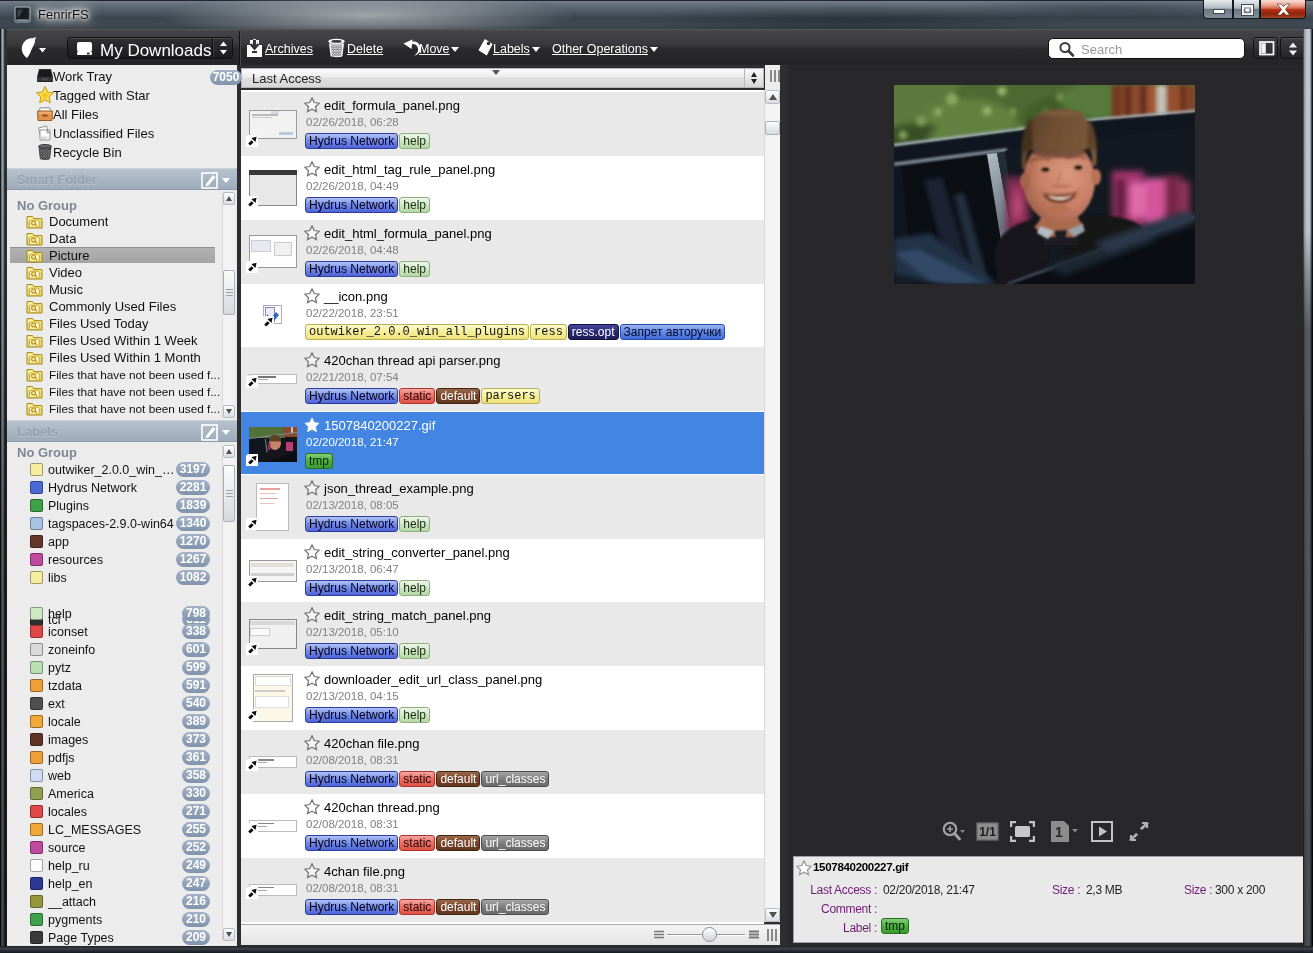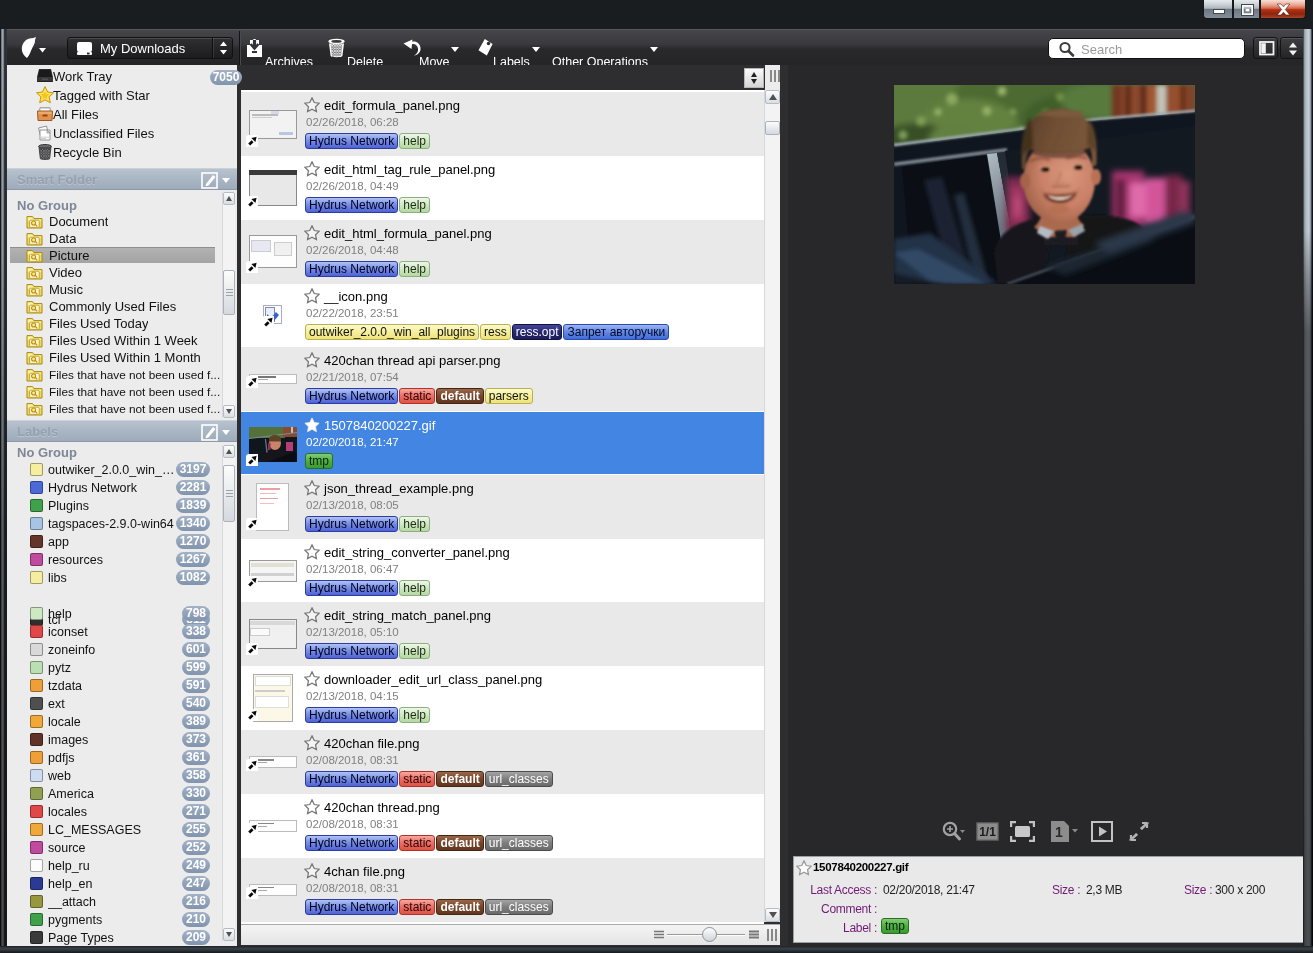--- a/index.html
+++ b/index.html
@@ -22,24 +22,24 @@
 #caps { left:1203px; top:0; width:103px; height:20px; }
 .cap { position:absolute; top:0; height:19px; border:1px solid #14191d; border-top:none; }
 .cap .hl { position:absolute; left:0; top:0; width:100%; height:9px; background:linear-gradient(180deg,rgba(255,255,255,.60),rgba(255,255,255,.12)); }
 #cap-min { left:0; width:30px; border-radius:0 0 0 4px; background:linear-gradient(180deg,#c2cad2 0%,#9ea8b2 45%,#6e7882 52%,#848e98 100%); }
 #cap-max { left:30px; width:27px; background:linear-gradient(180deg,#c2cad2 0%,#9ea8b2 45%,#6e7882 52%,#848e98 100%); }
 #cap-close { left:57px; width:46px; border-radius:0 0 4px 0; background:linear-gradient(180deg,#edab97 0%,#d96543 36%,#b52f12 55%,#8c250c 78%,#aa4426 100%); }
 
 
 #toolbar { left:7px; top:29px; width:1299px; height:36px;
   background:linear-gradient(180deg,#46464a 0%,#3a3a3e 40%,#29292c 55%,#252528 100%); border-top:1px solid #58585c; }
-.tbtext { position:absolute; color:#fff; font-size:12.5px; top:25px; }
+.tbtext { position:absolute; color:#fff; font-size:12.5px; top:12px;text-decoration:underline; }
 #mydl { position:absolute; left:60px; top:7px; width:166px; height:22px; background:linear-gradient(180deg,#303033,#1c1c1f);
   border:1px solid #111; border-radius:3px; box-shadow:inset 0 1px 0 rgba(255,255,255,.14); }
-#mydl .txt { position:absolute; left:32px; top:3px; color:#fff; font-size:13px; }
+#mydl .txt { position:absolute; left:32px; top:3px; color:#fff; font-size:17px; }
 #mydl .spin { position:absolute; right:0; top:0; width:20px; height:20px; border-left:1px solid #0e0e0e; box-shadow:inset 1px 0 0 rgba(255,255,255,.1); }
 #tsep1 { left:232px; top:1px; width:1px; height:35px; background:#131316; box-shadow:1px 0 0 #4a4a4e; }
 #search { position:absolute; left:1041px; top:8px; width:197px; height:21px; background:#fff; border-radius:5px; border:1px solid #111; }
 #search .ph { position:absolute; left:32px; top:3px; color:#9a9a9a; font-size:13px; }
 .tbbtn { position:absolute; top:7px; width:25px; height:22px; background:linear-gradient(180deg,#3e3e42,#242427); border:1px solid #131316; border-radius:3px; box-shadow:inset 0 1px 0 rgba(255,255,255,.12); }
 
 
 #main { left:7px; top:65px; width:1299px; height:881px; background:#2e2e31; }
 
 
@@ -76,25 +76,25 @@
 .row { position:absolute; left:0; width:523px; height:64px; }
 .row.g { background:#e9e9e9; }
 .row.sel { background:#4285e2; border-top:1.5px solid #fff; border-bottom:1.5px solid #fff; }
 .row .fname { position:absolute; left:83px; top:6px; font-size:13px; color:#000; }
 .row .date { position:absolute; left:65px; top:24px; font-size:11.5px; color:#808080; }
 .row.sel .fname, .row.sel .date { color:#fff; }
 .row .chips { position:absolute; left:64px; top:41px; height:17px; white-space:nowrap; }
 .chip { display:inline-block; height:16px; line-height:15px; padding:0 3px; font-size:12px; border-radius:3px; border:1px solid; margin-right:1px; vertical-align:top; }
 .c-hydrus { background:linear-gradient(180deg,#b2c2f5 0%,#7890e8 45%,#4f63d4 100%); border-color:#2b3da0; color:#00001a; }
 .c-help { background:linear-gradient(180deg,#eef7e9 0%,#cfe8c2 50%,#b4d8a3 100%); border-color:#8fae80; color:#1d2e16; }
-.c-yellow { background:linear-gradient(180deg,#fcfacd 0%,#f5ee95 55%,#eee27a 100%); border-color:#b9b052; color:#111; }
+.c-yellow { background:linear-gradient(180deg,#fcfacd 0%,#f5ee95 55%,#eee27a 100%); border-color:#b9b052; color:#111;font-family:Liberation Mono, monospace; }
 .c-navy { background:linear-gradient(180deg,#45459a 0%,#26266c 55%,#1d1d5c 100%); border-color:#12123f; color:#fff; }
 .c-blue { background:linear-gradient(180deg,#9bb4f2 0%,#6488e4 50%,#416cd8 100%); border-color:#2a4cae; color:#000b2a; }
 .c-static { background:linear-gradient(180deg,#f7a8a2 0%,#ea6d63 50%,#df5347 100%); border-color:#b13328; color:#2b0300; }
-.c-default { background:linear-gradient(180deg,#99674a 0%,#77452a 50%,#63361f 100%); border-color:#44250f; color:#fff;font-weight:bold; }
+.c-default { background:linear-gradient(180deg,#99674a 0%,#77452a 50%,#63361f 100%); border-color:#44250f; color:#fff; }
 .c-url { background:linear-gradient(180deg,#a5a5a5 0%,#7d7d7d 50%,#6b6b6b 100%); border-color:#4c4c4c; color:#fff; }
 .c-tmp { background:linear-gradient(180deg,#83cc76 0%,#4fae42 50%,#3c9a31 100%); border-color:#277220; color:#04250a; }
 
 #mid-bottom { position:absolute; left:0; top:859px; width:539px; height:21px; background:linear-gradient(180deg,#f4f4f4,#e4e4e4); border-top:1px solid #aaa; }
 #grip-bot { position:absolute; left:523px; top:860px; width:16px; height:20px; }
 
 
 #right { left:781px; top:0; width:518px; height:881px; background:#28282a; }
 #photo { position:absolute; left:106px; top:20px; width:301px; height:199px; }
 #ptoolbar { position:absolute; left:0; top:752px; width:518px; height:38px; }
@@ -105,20 +105,32 @@
 #bleft { left:0; top:29px; width:7px; height:917px;
   background:linear-gradient(180deg, rgba(0,0,0,0) 0%, rgba(0,0,0,0.1) 25%, rgba(0,0,0,0.45) 55%, rgba(0,0,0,0.55) 100%),
              linear-gradient(90deg,#14181b 0%,#171b1f 14%,#aab4bc 26%,#8a949e 48%,#34393f 62%,#282d32 84%,#383d43 100%); }
 #bright { left:1303px; top:29px; width:10px; height:917px;
   background:linear-gradient(180deg, rgba(0,0,0,0) 0%, rgba(0,0,0,0.02) 22%, rgba(0,0,0,0.3) 27%, rgba(0,0,0,0.55) 33%, rgba(0,0,0,0.62) 100%),
              linear-gradient(90deg,#21262b 0%,#8d97a1 12%,#b6c0c8 32%,#c6d0d8 60%,#8a949e 78%,#15191d 90%,#0d1114 100%); }
 #bbottom { left:0; top:946px; width:1313px; height:7px; background:linear-gradient(180deg,#1d2227 0%,#3a4148 40%,#272d33 70%,#14181c 100%); }
 </style></head>
 <body>
 <div id="win">
+  <div id="titlebar" class="abs">
+    <div id="tb-shine" class="abs"></div>
+    <div id="tb-dark" class="abs"></div>
+    <svg id="appicon" class="abs" width="17" height="17" viewBox="0 0 17 17">
+      <rect x="0.5" y="0.5" width="16" height="16" rx="2" fill="#b8c2ca" opacity="0.85"></rect>
+      <rect x="1.5" y="1.5" width="14" height="14" rx="1" fill="#2a2f35"></rect>
+      <rect x="2.5" y="2.5" width="12" height="10.5" fill="#15181c"></rect>
+      <path d="M3.5 3.5 L9.5 3.5 L5 11 L3.5 11 Z" fill="#3a4046"></path>
+      <rect x="2.5" y="13.5" width="12" height="1.4" fill="#8ea6ba"></rect>
+    </svg>
+    <div id="apptitle" class="abs">FenrirFS</div>
+  </div>
   <div id="caps" class="abs">
     <div id="cap-min" class="cap">
         <div class="hl"></div>
       <svg style="position:absolute;left:9px;top:9px" width="12" height="5" viewBox="0 0 12 5">
           <rect x="0.5" y="0.5" width="11" height="4" fill="#fff" stroke="#3f4750" stroke-width="1"></rect>
         </svg>
     </div>
     <div id="cap-max" class="cap">
         <div class="hl"></div>
       <svg style="position:absolute;left:7px;top:3.5px" width="13" height="12" viewBox="0 0 13 12">
@@ -568,20 +580,24 @@
         <div class="btn" style="top:0"></div>
           <div class="btn" style="bottom:0"></div>
         <div class="thumb" style="top:20px;height:57px">
           <div style="position:absolute;left:2px;top:24px;width:7px;height:1px;background:#9aa2ac;box-shadow:0 3px 0 #9aa2ac,0 6px 0 #9aa2ac"></div>
         </div>
         <div class="arr" style="left:3px;top:4px;border-left:3.5px solid transparent;border-right:3.5px solid transparent;border-bottom:5px solid #505050"></div>
         <div class="arr" style="left:3px;bottom:4px;border-left:3.5px solid transparent;border-right:3.5px solid transparent;border-top:5px solid #505050"></div>
       </div>
     </div>
     <div id="mid" class="abs">
+      <div id="mid-hdr">
+          <div class="t">Last Access</div>
+        <div class="arr" style="left:250px;top:1px;border-left:4px solid transparent;border-right:4px solid transparent;border-top:5px solid #555"></div>
+      </div>
       <div id="mid-spin">
         <div class="arr" style="left:6px;top:3px;border-left:3.5px solid transparent;border-right:3.5px solid transparent;border-bottom:5px solid #222"></div>
         <div class="arr" style="left:6px;bottom:3px;border-left:3.5px solid transparent;border-right:3.5px solid transparent;border-top:5px solid #222"></div>
       </div>
       <div id="grip-top">
         <div class="abs" style="left:5px;top:5px;width:2px;height:12px;background:#888"></div>
         <div class="abs" style="left:9px;top:5px;width:2px;height:12px;background:#888"></div>
         <div class="abs" style="left:13px;top:5px;width:2px;height:12px;background:#888"></div>
       </div>
       <div id="list">

